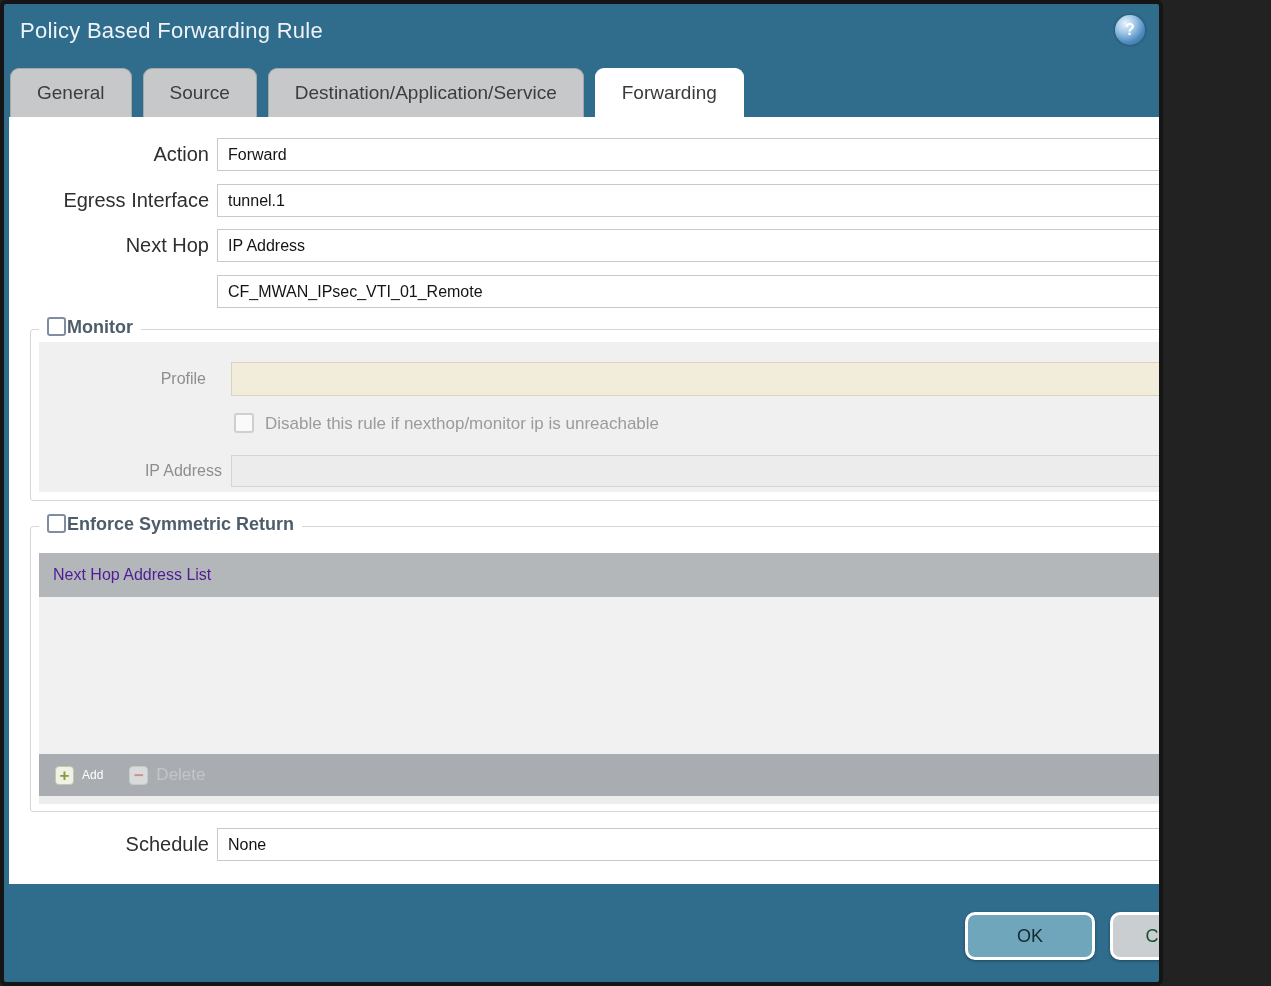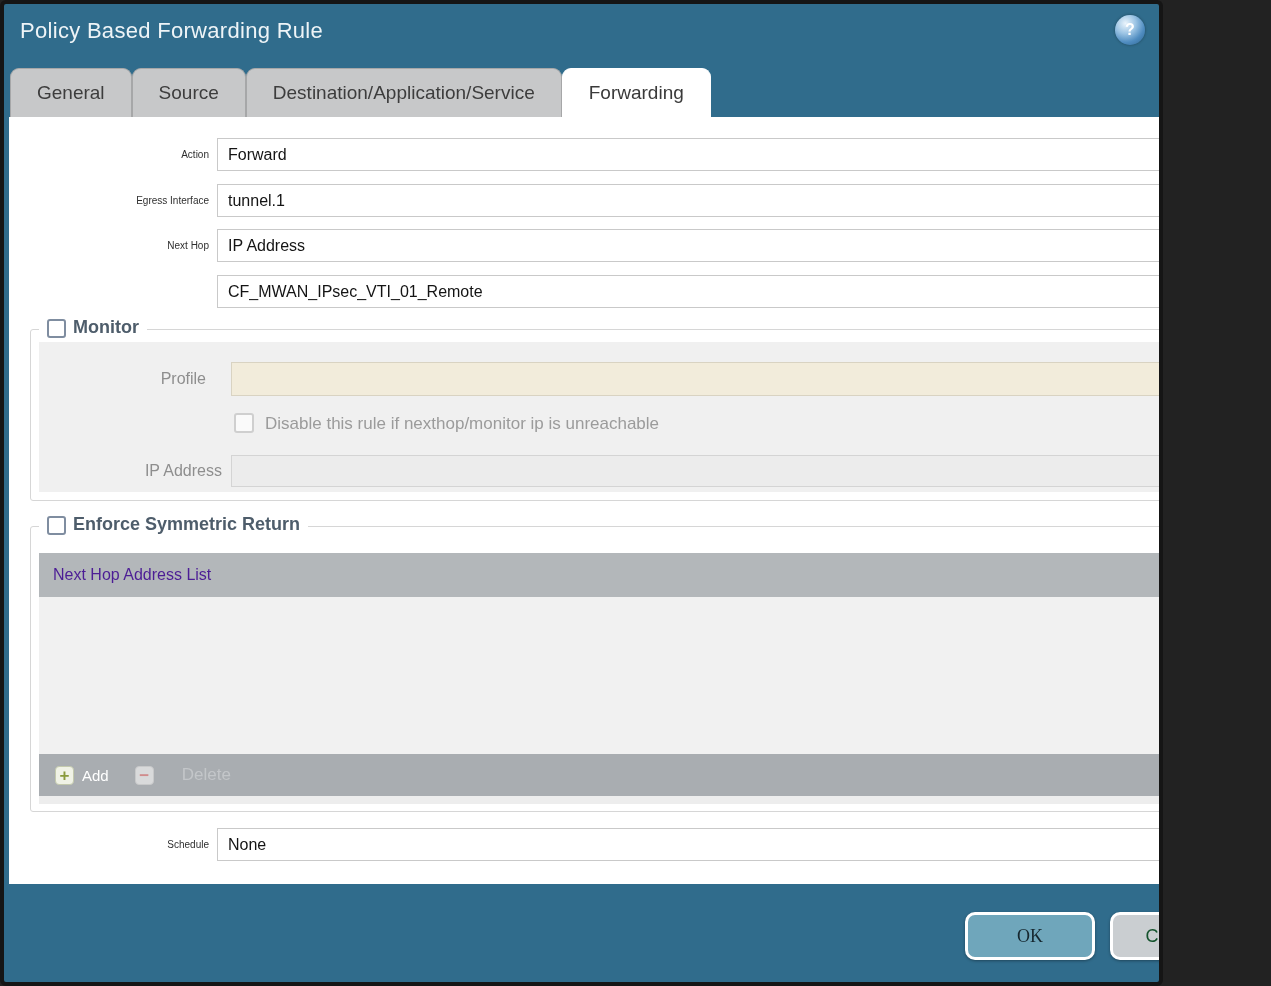--- a/index.html
+++ b/index.html
@@ -26,21 +26,21 @@
     background:radial-gradient(circle at 35% 28%, #eaf4fc 0%, #9cc4e4 35%, #4f8cc0 65%, #2d648f 100%);
     color:#ffffff; font-size:16px; font-weight:bold;
     display:flex; align-items:center; justify-content:center;
     box-shadow:0 0 3px rgba(0,0,0,.35);
     cursor:pointer;
   }
 
   
   .tabbar{
     position:absolute; left:6px; top:64px; height:49px;
-    display:flex; align-items:flex-end; gap:0;
+    display:flex; align-items:flex-end; gap:11px;
   }
   .tab{
     height:49px; display:flex; align-items:center;
     padding:0 26px;
     background:#c7c8c9;
     border:1px solid #a6a7a8; border-bottom:none;
     border-radius:9px 9px 0 0;
     font-size:19px; color:#3d3d3d;
     cursor:pointer; white-space:nowrap;
   }
@@ -49,21 +49,21 @@
   }
 
   
   .content{
     position:absolute; left:5px; top:113px;
     width:1253px; height:767px;
     background:#ffffff;
   }
   .row-label{
     position:absolute; left:5px; width:195px;
-    font-size:10px; color:#2f2f2f; text-align:right;
+    font-size:20px; color:#2f2f2f; text-align:right;
     line-height:33px;
   }
   .field{
     position:absolute; height:33px; display:flex;
   }
   .field input{
     flex:1; height:33px;
     border:1px solid #c9c9c9; background:#fff;
     font-family:"Liberation Sans", sans-serif;
     font-size:16px; color:#141414; padding:0 10px;
@@ -83,21 +83,21 @@
   .dd-btn.disabled{ background:#ececec; cursor:default; }
   .dd-btn.disabled .dd-arrow{ border-top-color:#c9cdd0; }
 
   
   .fset{
     position:absolute;
     border:1px solid #d6d6d6; border-radius:3px;
   }
   .fset-legend{
     position:absolute; top:-13px; left:8px;
-    display:flex; align-items:flex-end; gap:7px;
+    display:flex; align-items:flex-start; gap:1px;
     background:#ffffff; padding:0 8px;
   }
   .cbx{
     width:19px; height:19px;
     border:2px solid #7f8da0; border-radius:3px;
     background:#ffffff; cursor:pointer;
   }
   .fset-legend .legend-text{
     font-size:18px; font-weight:bold; color:#4e5d6b;
   }
@@ -146,24 +146,24 @@
     height:42px; background:#a9adb1;
     display:flex; align-items:center; gap:26px; padding-left:16px;
   }
   .tool-btn{ display:flex; align-items:center; gap:8px; cursor:pointer; }
   .tool-btn .mini-icon{
     width:19px; height:19px; border-radius:4px;
     display:flex; align-items:center; justify-content:center;
     font-size:17px; font-weight:bold; line-height:1;
   }
   .add-icon{ background:#f0f2e6; color:#8a9a3c; border:1px solid #c3c9ad; }
-  .add-text{ color:#ffffff; font-size:15px; }
+  .add-text{ color:#ffffff; font-size:12px; }
   .tool-btn.disabled{ cursor:default; }
   .del-icon{ background:#d9dadb; color:#d08c8c; border:1px solid #c8c9ca; }
-  .del-text{ color:#c3c6c9; font-size:17px;margin-left:20px; }
+  .del-text{ color:#c3c6c9; font-size:17px; }
   .nh-strip{ height:8px; background:#ededed; }
 
   
   .btn{
     position:absolute; height:48px;
     border:3px solid #ffffff; border-radius:10px;
     font-family:"Liberation Sans", sans-serif;
     font-size:18px; cursor:pointer;
     box-shadow:0 1px 3px rgba(0,0,0,.35);
   }
@@ -268,16 +268,16 @@
     <div class="row-label" style="top:711px;">Schedule</div>
     <div class="field" style="left:208px; top:711px; width:1030px;">
       <input type="text" value="None" style="">
       <div class="dd-btn">
         <div class="dd-arrow"></div>
       </div>
     </div>
 
   </div>
 
-  <button class="btn btn-ok" style="left:961px; top:908px; width:130px;font-family:Liberation Serif, serif;">OK</button>
+  <button class="btn btn-ok" style="left:961px; top:908px; width:130px;">OK</button>
   <button class="btn btn-cancel" style="left:1106px; top:908px; width:127px;">Cancel</button>
 
 </div>
 
 </body></html>

